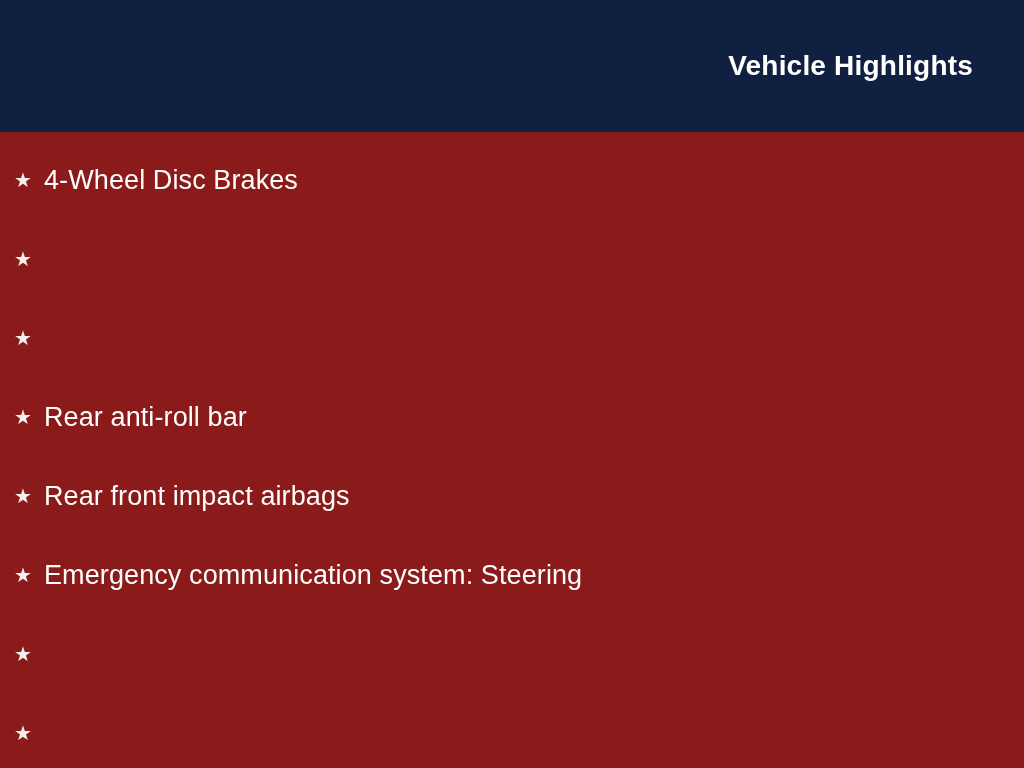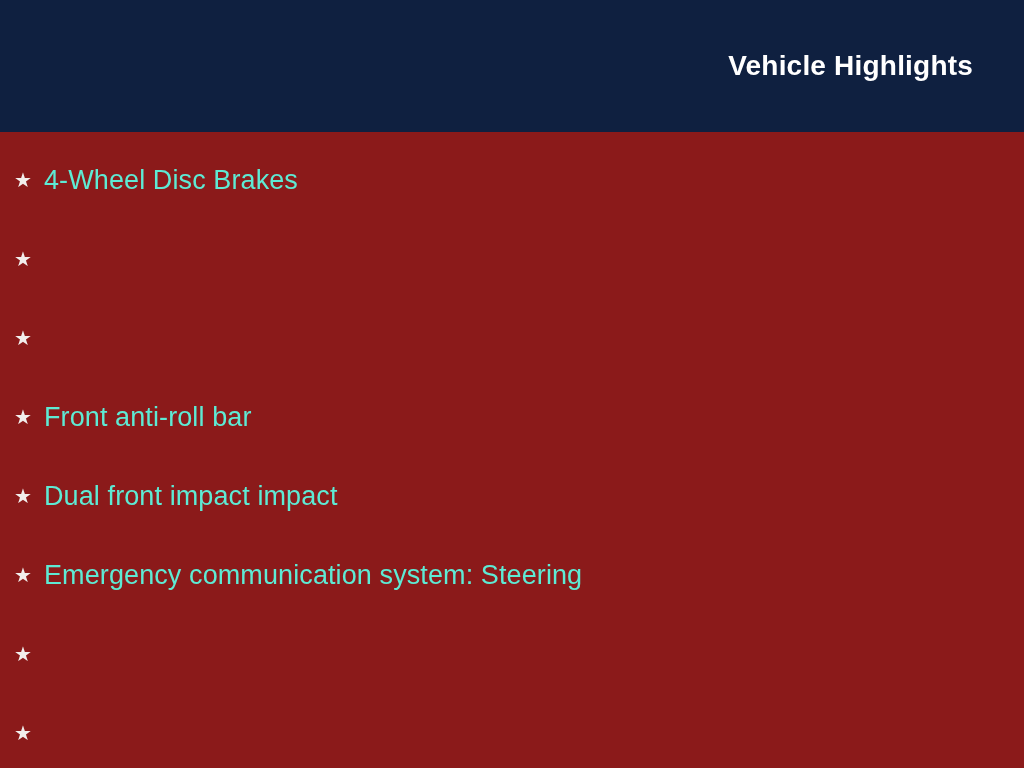--- a/index.html
+++ b/index.html
@@ -79,21 +79,21 @@
     font-size: 20px;
     line-height: 1;
     width: 30px;
     flex: 0 0 30px;
     display: block;
     text-align: left;
     position: relative;
     top: -1px;
   }
   .bullet-text {
-    color: #5eead4;
+    color: #ffffff;
     font-size: 27px;
     line-height: 1.15;
     white-space: nowrap;
     letter-spacing: 0.1px;
   }
 </style>
 </head>
 <body>
 
 <div class="slide">
@@ -113,26 +113,26 @@
       <li class="bullet-item">
         <span class="bullet-marker">★</span>
       </li>
 
       <li class="bullet-item">
         <span class="bullet-marker">★</span>
       </li>
 
       <li class="bullet-item">
         <span class="bullet-marker">★</span>
-        <span class="bullet-text">Front anti-roll bar</span>
+        <span class="bullet-text">Rear anti-roll bar</span>
       </li>
 
       <li class="bullet-item">
         <span class="bullet-marker">★</span>
-        <span class="bullet-text">Dual front impact impact</span>
+        <span class="bullet-text">Rear front impact airbags</span>
       </li>
 
       <li class="bullet-item">
         <span class="bullet-marker">★</span>
         <span class="bullet-text">Emergency communication system: Steering</span>
       </li>
 
       <li class="bullet-item">
         <span class="bullet-marker">★</span>
       </li>

